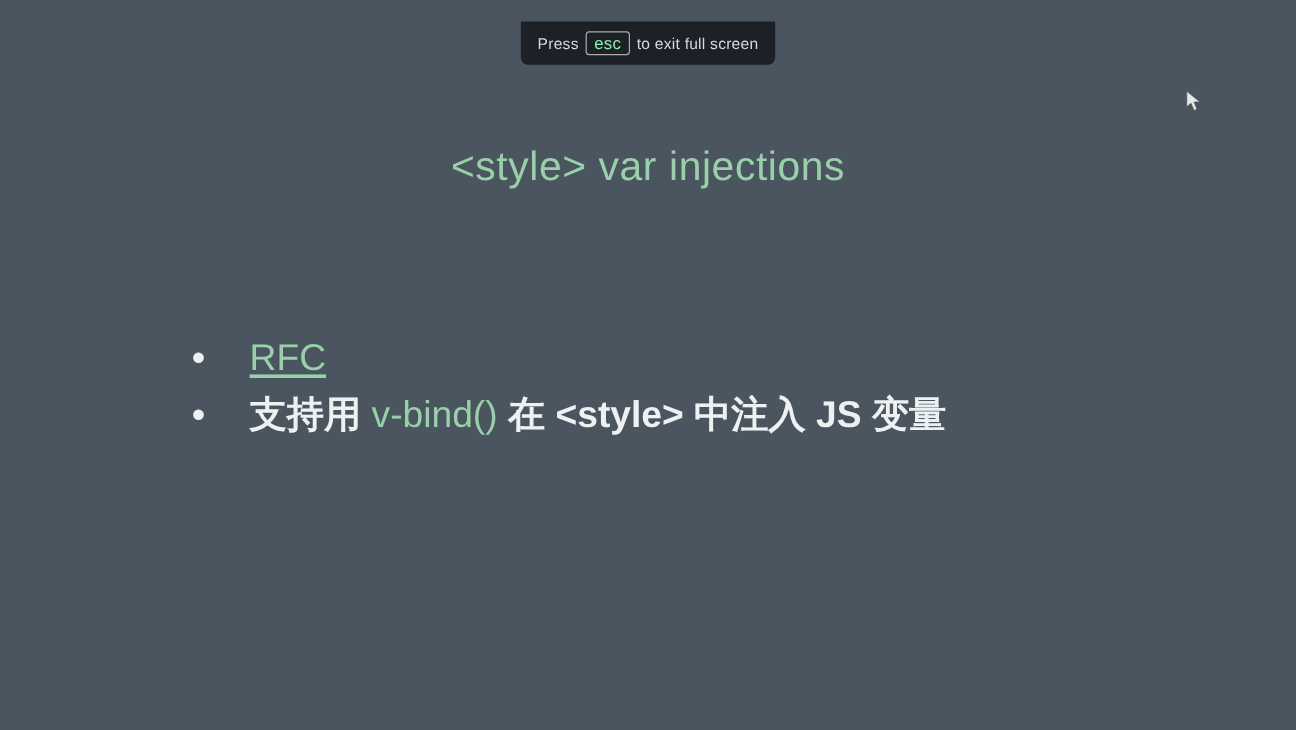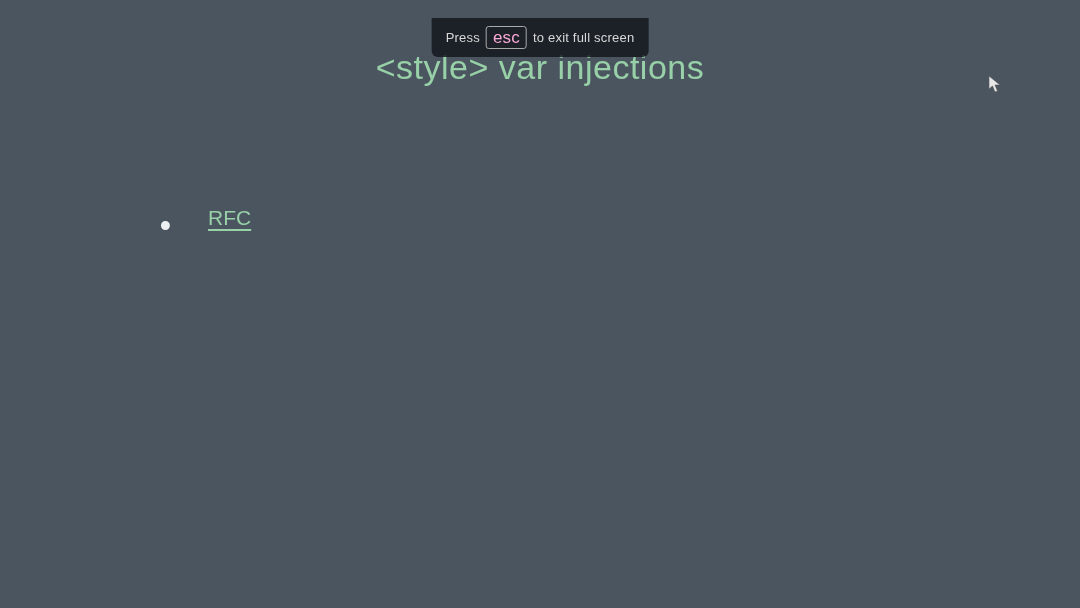--- a/index.html
+++ b/index.html
@@ -27,44 +27,44 @@
       border-radius: 0 0 6px 6px;
       display: flex;
       align-items: center;
       gap: 6px;
       letter-spacing: 0.2px;
     }
     .esc-key {
       border: 1px solid #aaa;
       border-radius: 3px;
       padding: 2px 6px;
-      font-size: 17px;
+      font-size: 14px;
       line-height: 1;
-      color: #f9a8d4;
+      color: #86efac;
     }
     .slide {
       width: 100%;
       height: 100%;
-      padding-top: 48px;
+      padding-top: 120px;
     }
     .slide-title {
       text-align: center;
       color: #98d0a8;
       font-size: 34px;
       font-weight: 400;
       letter-spacing: 0.5px;
       margin-bottom: 115px;
     }
     .bullets {
       list-style: none;
       padding-left: 160px;
     }
     .bullets li {
       color: #eef1f2;
-      font-size: 21px;
+      font-size: 31px;
       line-height: 1.55;
       font-weight: 600;
       position: relative;
       padding-left: 48px;
     }
     .bullets li::before {
       content: "•";
       position: absolute;
       left: 0;
       top: 0;
@@ -103,20 +103,21 @@
 <div class="fullscreen-hint">
   <span>Press</span>
   <span class="esc-key">esc</span>
   <span>to exit full screen</span>
 </div>
 
 <div class="slide">
   <h1 class="slide-title">&lt;style&gt; var injections</h1>
   <ul class="bullets">
       <li><a class="link" href="#">RFC</a></li>
+      <li><span class="normal">支持用 </span><span class="accent">v-bind()</span><span class="normal"> 在 &lt;style&gt; 中注入 JS 变量</span></li>
     </ul>
 </div>
 
 <div class="cursor">
   <svg viewBox="0 0 14 18">
     <path d="M1 1 L1 14 L4.5 11 L7 17 L9.5 16 L7 10 L12 10 Z" fill="#e8e8e8" stroke="#555" stroke-width="0.6"></path>
   </svg>
 </div>
 
 </body></html>

